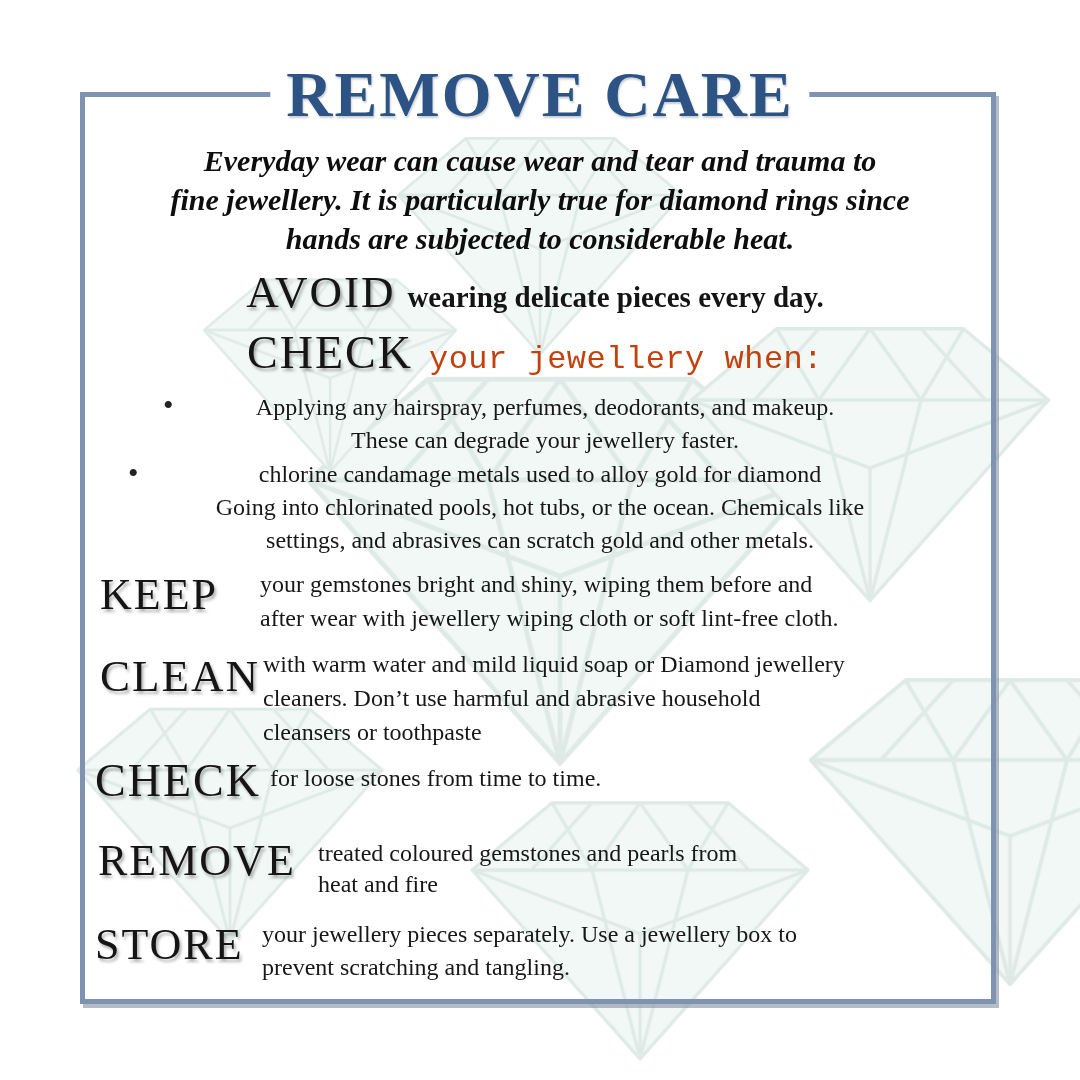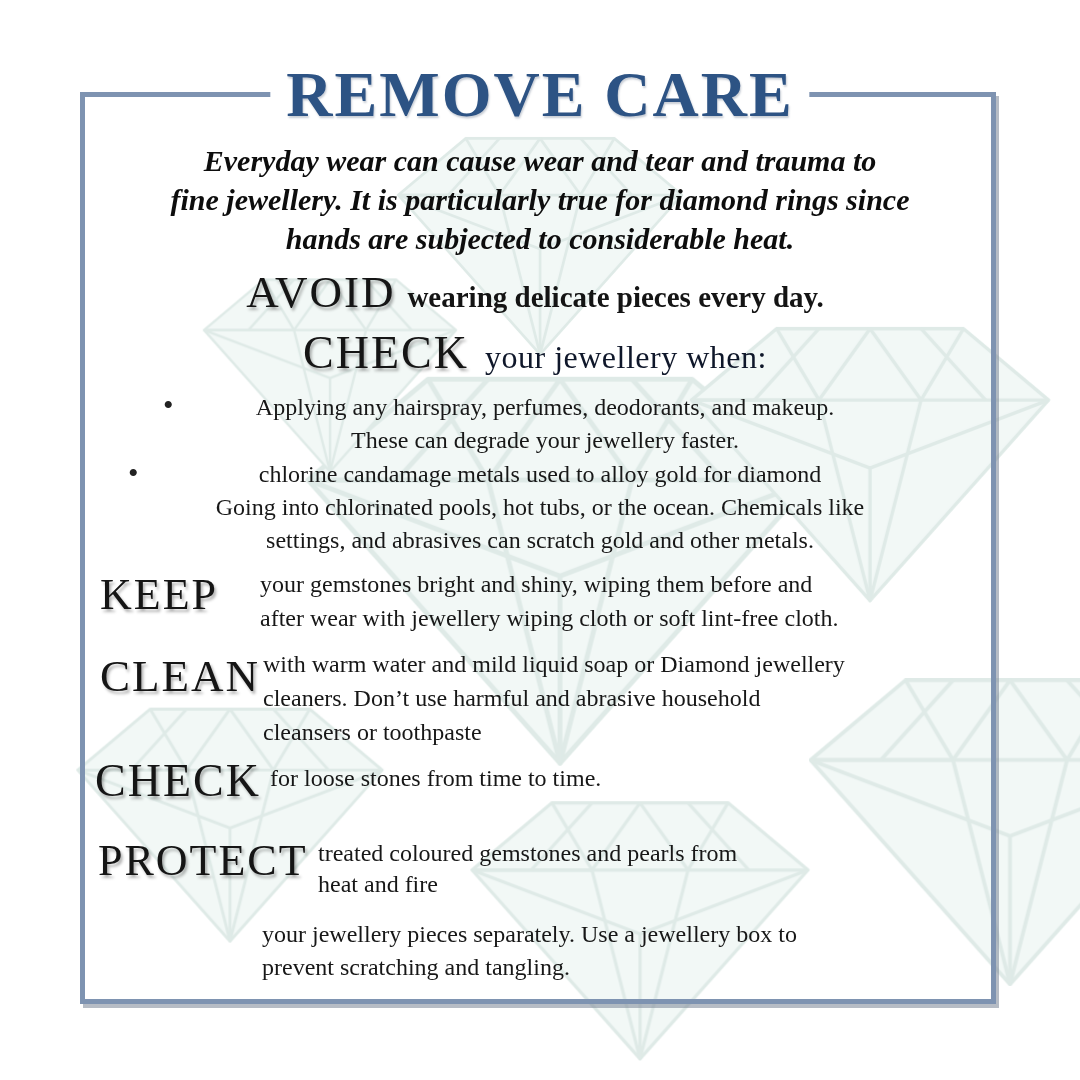--- a/index.html
+++ b/index.html
@@ -44,22 +44,22 @@
     color:#151515;
     text-shadow:2px 3px 3px rgba(0,0,0,0.30);
     font-family:"Liberation Serif",serif;
   }
   .row-avoid{position:absolute;top:266px;left:85px;width:900px;text-align:center;}
   .row-avoid .label{font-size:45px;}
   .row-avoid .after-label{font-size:29px;font-weight:bold;margin-left:12px;}
   .row-remove{position:absolute;top:326px;left:85px;width:900px;text-align:center;}
   .row-remove .label{font-size:46px;}
   .row-remove .after-label{
-    font-family:Liberation Serif, serif;
-    font-size:32px;margin-left:16px;letter-spacing:0.5px;color:#0f172a;
+    font-family:Liberation Mono, monospace;
+    font-size:32px;margin-left:16px;letter-spacing:0.5px;color:#c2410c;
   }
   .body-text{font-size:24px;line-height:33px;color:#171717;}
   .bullet-dot{position:absolute;font-size:30px;color:#222;z-index:2;}
   .dot-1{top:388px;left:163px;}
   .dot-2{top:456px;left:128px;}
   .bullet-1{position:absolute;top:391px;left:140px;width:810px;text-align:center;}
   .bullet-2{position:absolute;top:458px;left:105px;width:870px;text-align:center;}
   .sec-label{position:absolute;}
   .sec-text{position:absolute;}
   .keep-label{top:569px;left:100px;font-size:44px;}
@@ -147,25 +147,26 @@
       <div>with warm water and mild liquid soap or Diamond jewellery</div>
       <div>cleaners. Don’t use harmful and abrasive household</div>
       <div>cleansers or toothpaste</div>
     </div>
 
     <div class="sec-label label check-label">CHECK</div>
     <div class="sec-text body-text check-text">
       <div>for loose stones from time to time.</div>
     </div>
 
-    <div class="sec-label label protect-label">PROTECT</div>
+    <div class="sec-label label protect-label">REMOVE</div>
     <div class="sec-text body-text protect-text">
       <div>treated coloured gemstones and pearls from</div>
       <div>heat and fire</div>
     </div>
 
+    <div class="sec-label label store-label">STORE</div>
     <div class="sec-text body-text store-text">
       <div>your jewellery pieces separately. Use a jewellery box to</div>
       <div>prevent scratching and tangling.</div>
     </div>
 
   </div>
 </div>
 
 </body></html>

